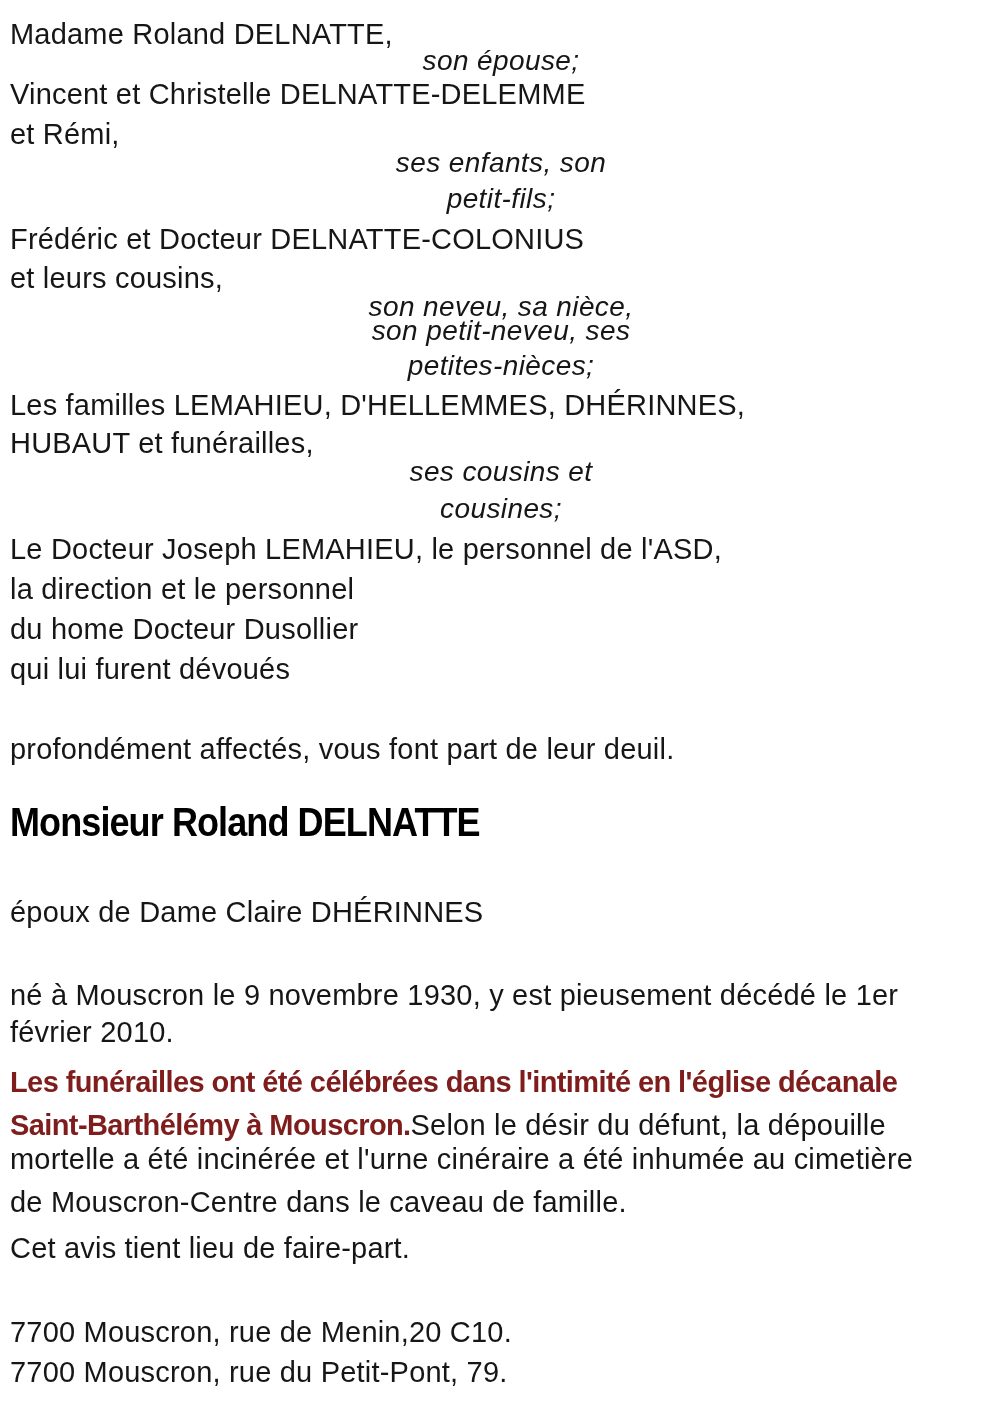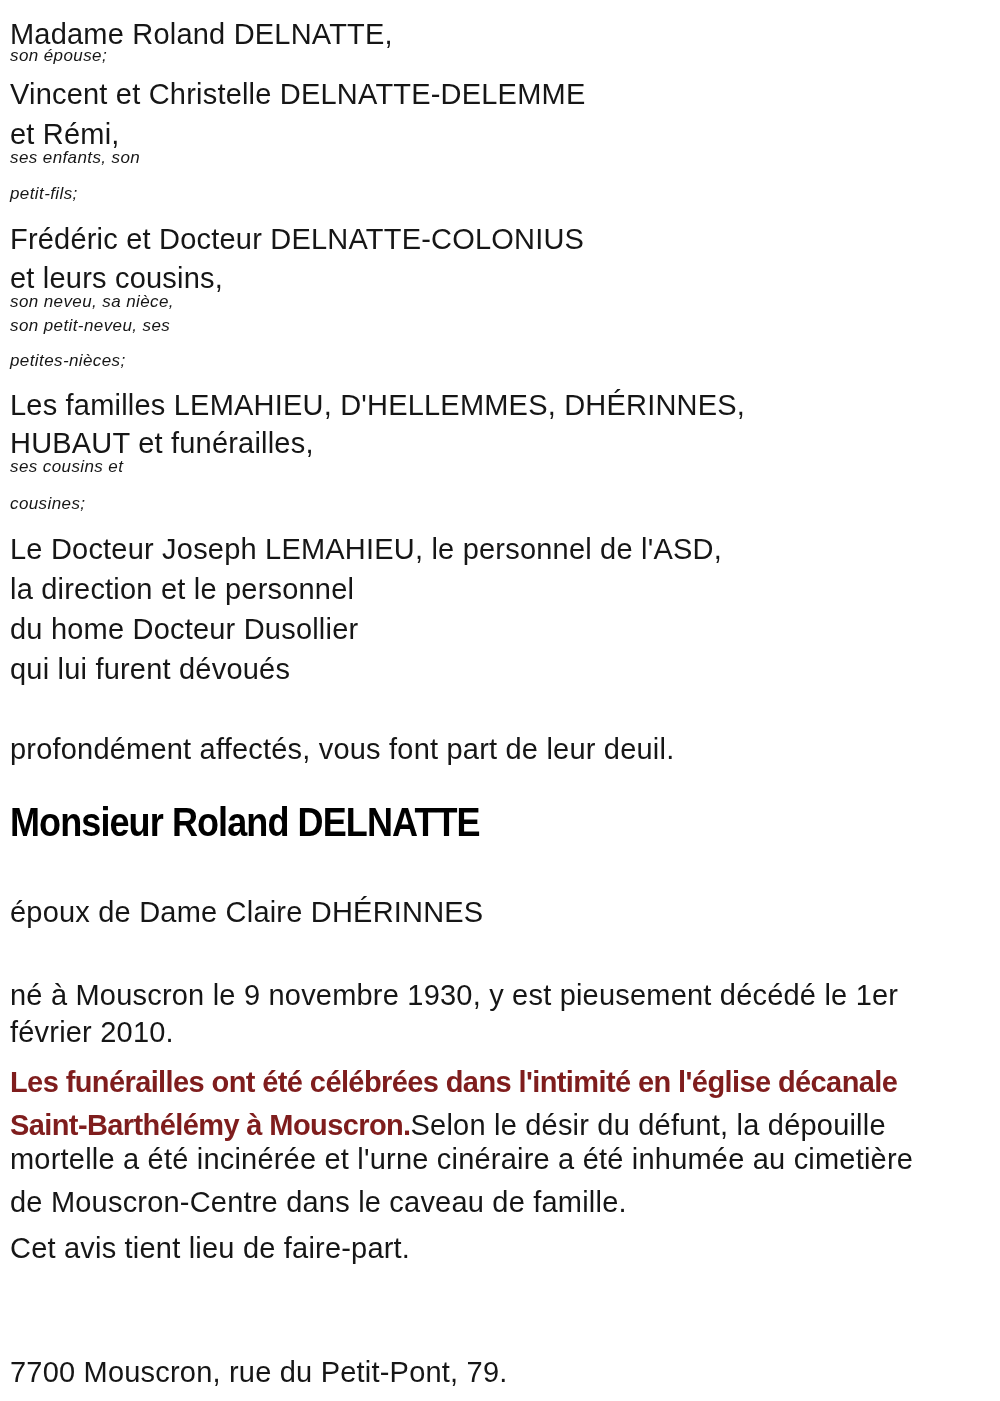--- a/index.html
+++ b/index.html
@@ -24,23 +24,23 @@
     position: absolute;
     left: 10px;
     right: 8px;
     white-space: nowrap;
     line-height: 1;
     font-size: 29px;
     color: #161616;
     letter-spacing: 0.2px;
   }
   .rel {
-    text-align: left;
+    text-align: center;
     font-style: italic;
-    font-size: 17px;
+    font-size: 28px;
     letter-spacing: 0.4px;
     color: #161616;
   }
   .h1 {
     font-size: 40px;
     font-weight: 700;
     color: #000000;
     letter-spacing: -1px;
     transform: scaleX(0.9);
     transform-origin: 0 50%;
@@ -89,15 +89,16 @@
   <div class="line" style="top:974px">né à Mouscron le 9 novembre 1930, y est pieusement décédé le 1er</div>
   <div class="line" style="top:1011px">février 2010.</div>
 
   <div class="line b" style="top:1061px">Les funérailles ont été célébrées dans l'intimité en l'église décanale</div>
   <div class="line" style="top:1104px"><span class="b">Saint-Barthélémy à Mouscron.</span><span>Selon le désir du défunt, la dépouille</span></div>
   <div class="line" style="top:1138px">mortelle a été incinérée et l'urne cinéraire a été inhumée au cimetière</div>
   <div class="line" style="top:1181px">de Mouscron-Centre dans le caveau de famille.</div>
 
   <div class="line" style="top:1227px">Cet avis tient lieu de faire-part.</div>
 
+  <div class="line" style="top:1311px">7700 Mouscron, rue de Menin,20 C10.</div>
   <div class="line" style="top:1351px">7700 Mouscron, rue du Petit-Pont, 79.</div>
 
 </div>
 
 </body></html>

